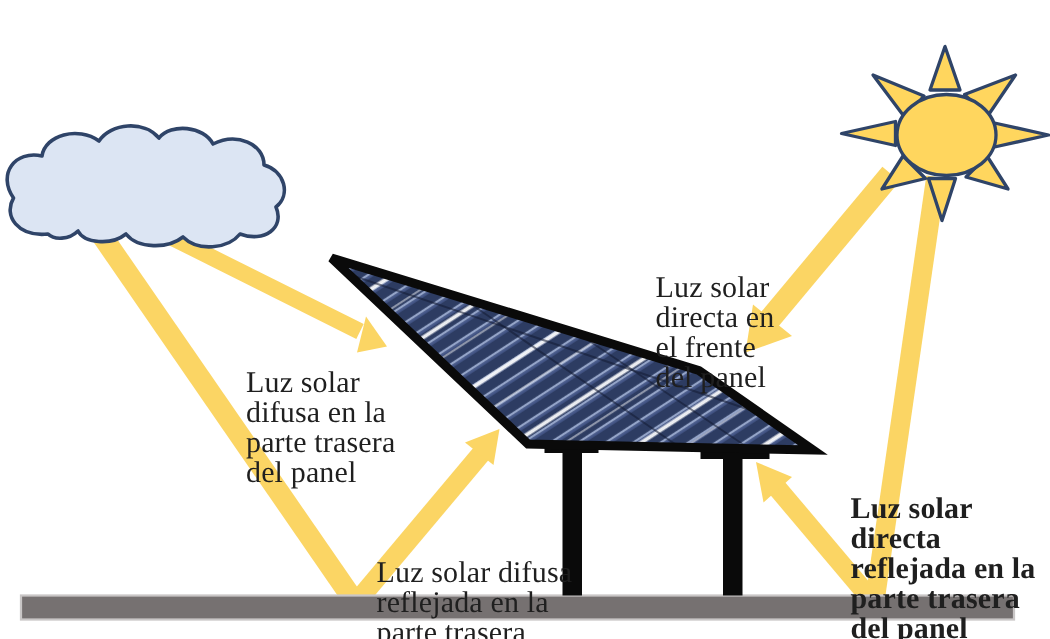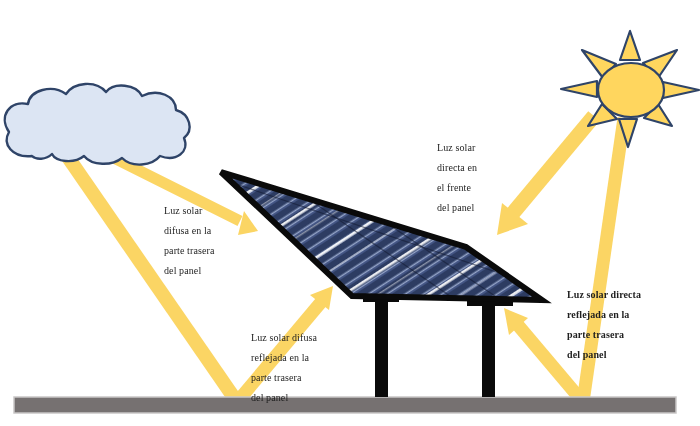--- a/index.html
+++ b/index.html
@@ -16,22 +16,22 @@
   .arrow-head{fill:var(--beam);stroke:none;}
   .sun-shape{fill:var(--sun-fill);stroke:var(--outline);stroke-width:2.2;stroke-linejoin:round;}
   .cloud-shape{fill:var(--cloud-fill);stroke:var(--outline);stroke-width:2.4;stroke-linejoin:round;}
   .panel-fill{fill:var(--panel-blue);}
   .stripe-light{fill:var(--panel-stripe);}
   .stripe-mid{fill:#46588A;}
   .panel-frame{fill:none;stroke:var(--panel-frame);stroke-width:6;stroke-linejoin:miter;}
   .panel-divider{stroke:#131B33;stroke-width:1.3;opacity:.55;}
   .leg{fill:var(--panel-frame);}
   .ground-bar{fill:var(--ground);stroke:var(--ground-border);stroke-width:1.5;}
-  .label{position:absolute;font-size:10px;line-height:20px;color:var(--text);
-         white-space:pre-line;letter-spacing:.1px;}
+  .label{position:absolute;font-size:20px;line-height:20px;color:var(--text);
+         white-space:pre-line;letter-spacing:.1px;margin-top:44px;}
 </style>
 </head>
 <body>
 
 <div id="stage">
 
   <svg id="scene" width="700" height="426" viewBox="0 0 700 426">
     <defs>
       <pattern id="cells" width="10" height="10" patternUnits="userSpaceOnUse" patternTransform="rotate(-33)">
         <rect class="panel-fill" width="10" height="10"></rect>

